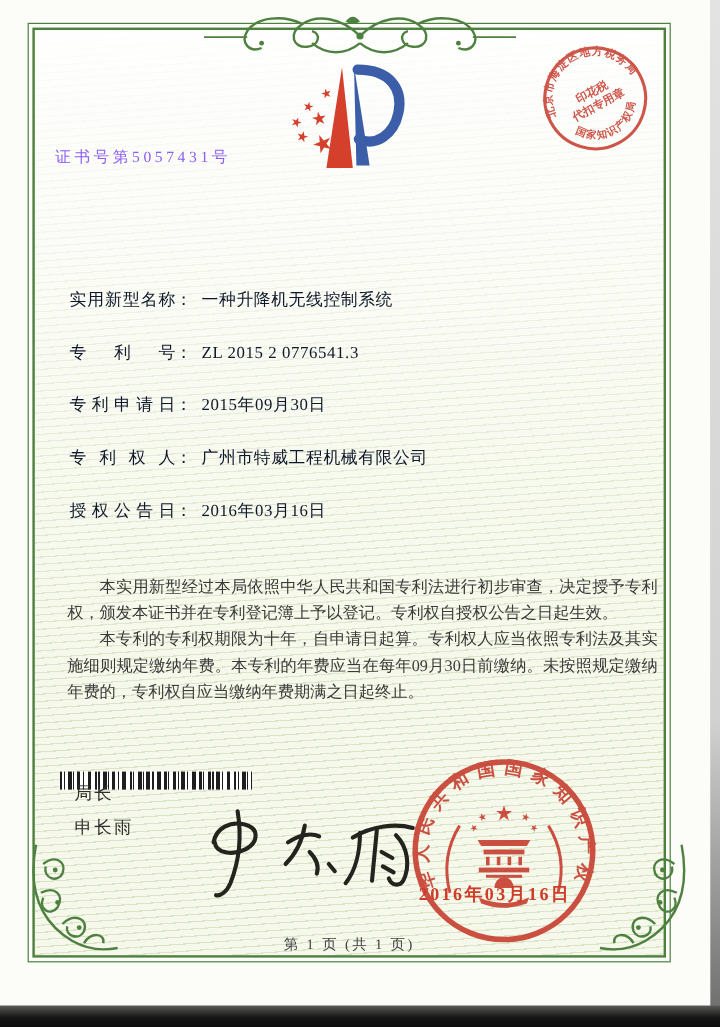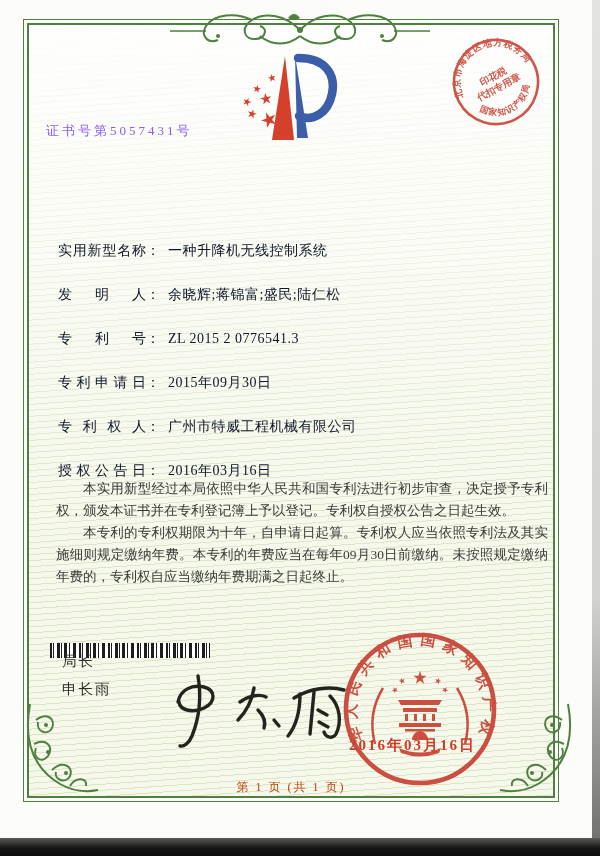--- a/index.html
+++ b/index.html
@@ -64,21 +64,21 @@
   .director div{margin-bottom:9px;letter-spacing:2px;}
   .sig{position:absolute;left:142px;top:664px;width:210px;height:92px;}
   .seal{position:absolute;left:339px;top:628px;width:162px;height:162px;opacity:.88;}
   .seal-date{
     position:absolute;left:349px;top:736px;width:160px;
     font-size:15px;font-weight:700;color:#cf3c28;letter-spacing:2px;
   }
   .tax-stamp{position:absolute;left:450px;top:36px;width:92px;height:92px;opacity:.85;}
   .footer{
     position:absolute;left:27px;top:779px;width:528px;text-align:center;
-    font-size:12px;color:#c2410c;letter-spacing:2px;
+    font-size:12px;color:#404040;letter-spacing:2px;
   }
 </style>
 </head>
 <body>
 
 <div class="page">
 
   <div class="frame"></div>
 
   <svg class="ornament" style="left:168px;top:6px" width="264" height="46" viewBox="0 0 264 46">
@@ -167,23 +167,20 @@
       </text>
       <text x="46" y="43" text-anchor="middle" font-size="9.5" font-weight="700">印花税</text>
       <text x="46" y="55" text-anchor="middle" font-size="9.5" font-weight="700">代扣专用章</text>
     </g>
   </svg>
 
 
   <div class="fields">
     <div class="frow">
       <span class="fl">实用新型名称</span><span class="fc">：</span><span class="fv">一种升降机无线控制系统</span>
-    </div>
-    <div class="frow">
-      <span class="fl">发明人</span><span class="fc">：</span><span class="fv">余晓辉;蒋锦富;盛民;陆仁松</span>
     </div>
     <div class="frow">
       <span class="fl">专利号</span><span class="fc">：</span><span class="fv">ZL 2015 2 0776541.3</span>
     </div>
     <div class="frow">
       <span class="fl">专利申请日</span><span class="fc">：</span><span class="fv">2015年09月30日</span>
     </div>
     <div class="frow">
       <span class="fl">专利权人</span><span class="fc">：</span><span class="fv">广州市特威工程机械有限公司</span>
     </div>

